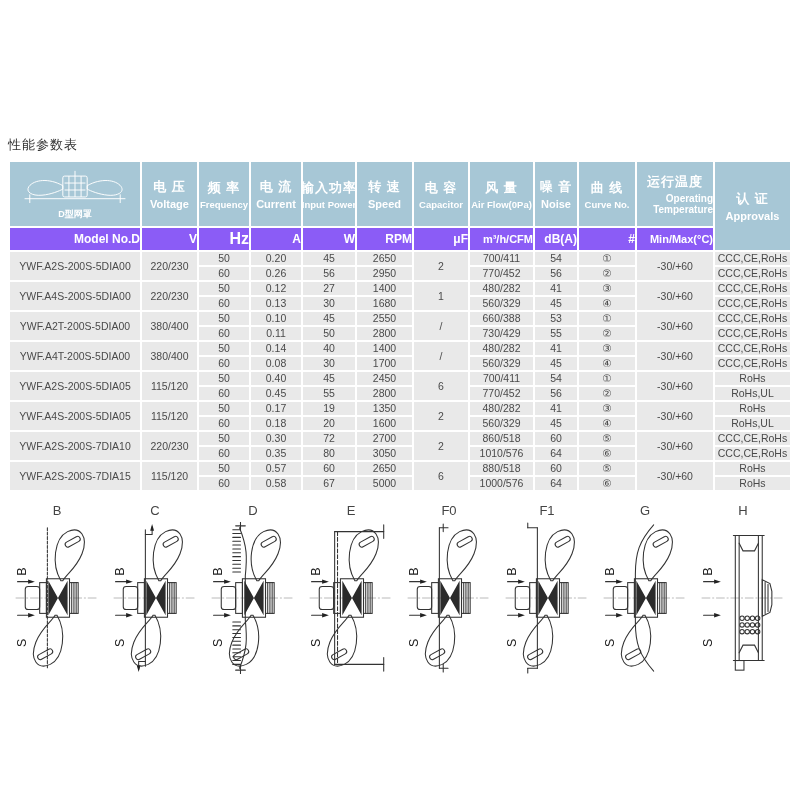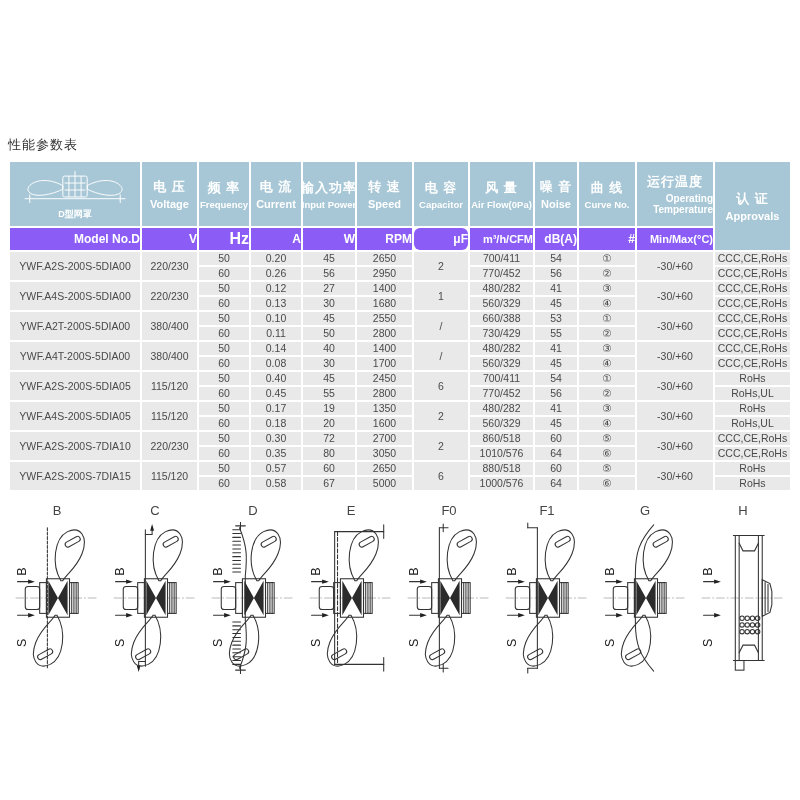--- a/index.html
+++ b/index.html
@@ -142,21 +142,21 @@
             </div>
           </th>
         </tr>
         <tr>
           <th class="unit">Model No.D</th>
           <th class="unit" style="font-size: 12px;">V</th>
           <th class="unit" style="font-size: 16px;">Hz</th>
           <th class="unit" style="font-size: 12px;">A</th>
           <th class="unit" style="font-size: 12px;">W</th>
           <th class="unit" style="font-size: 12px; margin-left: 24px;">RPM</th>
-          <th class="unit" style="font-size: 12px; border-radius: 6px;">μF</th>
+          <th class="unit" style="font-size: 12px;">μF</th>
           <th class="unit" style="font-size: 11px;">m³/h/CFM</th>
           <th class="unit" style="font-size: 12px;">dB(A)</th>
           <th class="unit" style="font-size: 12px;">#</th>
           <th class="unit" style="font-size: 11px;">Min/Max(°C)</th>
         </tr>
       </thead>
     <tbody>
         <tr>
           <td class="data model" rowspan="2">YWF.A2S-200S-5DIA00</td>
           <td class="data" rowspan="2">220/230</td>

